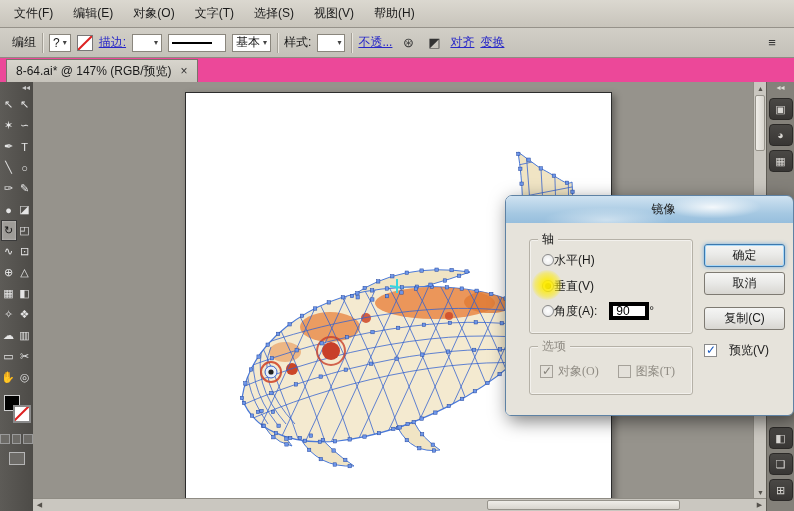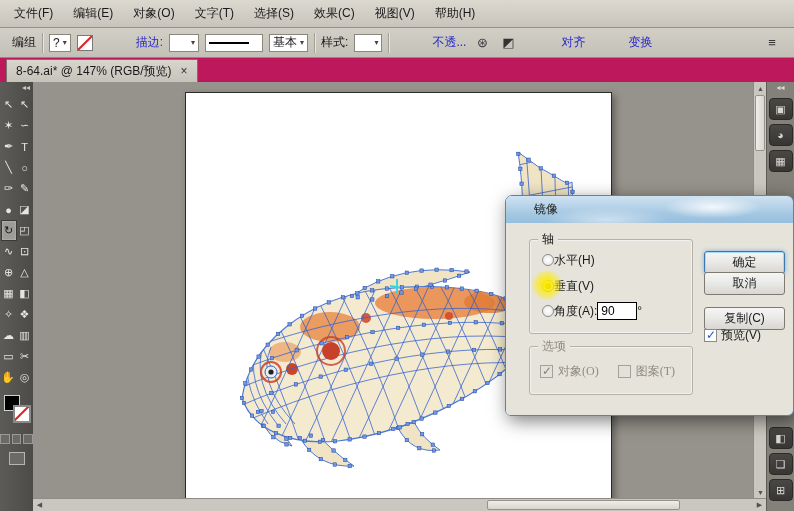--- a/index.html
+++ b/index.html
@@ -6,32 +6,32 @@
   .app{position:relative;width:794px;height:511px;overflow:hidden;background:#96938c;
        font-family:"Liberation Sans",sans-serif;font-size:12px;color:#1a1a1a;-webkit-user-select:none;}
   
   .menubar{position:absolute;top:0;left:0;right:0;height:28px;display:flex;align-items:center;
            background:linear-gradient(#dbd8d0,#c8c4bb);border-bottom:1px solid #96928a;padding-left:4px;box-sizing:border-box;}
   .menu-item{padding:5px 10px;white-space:nowrap;}
   
   .controlbar{position:absolute;top:28px;left:0;right:0;height:30px;display:flex;align-items:center;gap:6px;
               background:linear-gradient(#d2cfc7,#c3c0b8);border-bottom:1px solid #8f8b82;padding:0 12px;box-sizing:border-box;}
   .sep{width:1px;height:20px;background:#a39f96;box-shadow:1px 0 0 #e9e6df;flex:none;}
-  .link{color:#2727c8;white-space:nowrap;margin-left:37px;}
+  .link{color:#2727c8;text-decoration:underline;white-space:nowrap;}
   .dd{height:18px;background:#fff;border:1px solid #8a867d;display:flex;align-items:center;
       justify-content:space-between;padding:0 3px;box-sizing:border-box;flex:none;}
   .dd .arr{font-size:8px;color:#444;margin-left:3px;}
   .swatch-none{width:14px;height:14px;background:#fff;border:1px solid #777;position:relative;overflow:hidden;flex:none;}
   .swatch-none::after{content:"";position:absolute;left:-3px;right:-3px;top:6px;height:2px;background:#d22;transform:rotate(-45deg);}
   .line-preview{width:58px;height:18px;border:1px solid #8a867d;background:#fff;display:flex;align-items:center;padding:0 3px;box-sizing:border-box;flex:none;}
   .line-preview i{display:block;width:40px;height:2px;background:#000;}
   .icon-btn{width:20px;height:20px;display:flex;align-items:center;justify-content:center;color:#333;font-size:13px;flex:none;}
   .spacer{flex:1;}
   
-  .tabbar{position:absolute;top:58px;left:0;right:0;height:24px;background:#be185d;display:flex;align-items:flex-end;box-sizing:border-box;}
+  .tabbar{position:absolute;top:58px;left:0;right:0;height:24px;background:#ec4899;display:flex;align-items:flex-end;box-sizing:border-box;}
   .doc-tab{margin-left:6px;height:23px;background:linear-gradient(#d8d5cd,#c6c3bb);border:1px solid #77736a;border-bottom:none;
            display:flex;align-items:center;gap:9px;padding:0 9px;box-sizing:border-box;}
   .tab-close{color:#333;}
   
   .tools{position:absolute;left:0;top:82px;bottom:0;width:33px;background:linear-gradient(90deg,#5d5b57,#4d4b47);
          color:#e5e5e5;z-index:20;box-sizing:border-box;}
   .tools-header{height:12px;text-align:right;font-size:8px;line-height:12px;padding-right:3px;color:#c9c9c9;}
   .tool-grid{display:grid;grid-template-columns:16px 16px;justify-content:center;}
   .tool{height:21px;display:flex;align-items:center;justify-content:center;font-size:11px;}
   .tool.selected{background:#9e9c98;color:#111;box-shadow:inset 0 0 0 1px #3a3a3a,inset 0 0 3px #fff;}
@@ -66,57 +66,56 @@
   .panel-icon{width:22px;height:20px;margin:4px auto 0;background:linear-gradient(#4a4845,#383634);border:1px solid #2c2a28;
               border-radius:4px;color:#d8d6d2;display:flex;align-items:center;justify-content:center;font-size:11px;flex:none;}
   .strip-spacer{flex:1;}
   .strip-bottom{margin-bottom:10px;}
   
   .dialog{position:absolute;left:505px;top:195px;width:289px;height:221px;z-index:50;border:1px solid #5e82a4;
           border-radius:7px 7px 6px 6px;box-shadow:3px 5px 18px rgba(0,0,0,.5);box-sizing:border-box;}
   .dialog-titlebar{position:absolute;top:0;left:0;right:0;height:32px;border-radius:6px 6px 0 0;line-height:27px;padding-left:28px;box-sizing:border-box;
       background:radial-gradient(ellipse 70px 16px at 72% 35%,rgba(255,255,255,.85),rgba(255,255,255,0) 70%),
                  radial-gradient(ellipse 90px 18px at 35% 75%,rgba(255,255,255,.5),rgba(255,255,255,0) 70%),
-                 linear-gradient(#cfe2f1,#a5c8e2 55%,#8fb9da);}
+                 linear-gradient(#cfe2f1,#a5c8e2 55%,#8fb9da);text-align:center;}
   .dialog-body{position:absolute;top:27px;left:0;right:0;bottom:0;background:#e6e3db;border-radius:0 0 5px 5px;}
   .group{position:absolute;border:1px solid #b5b1a7;border-radius:3px;box-shadow:inset 0 0 0 1px rgba(255,255,255,.5);}
   .axis-group{left:23px;top:16px;width:162px;height:93px;}
   .options-group{left:23px;top:123px;width:162px;height:47px;font-family:Liberation Serif, serif;}
   .group-label{position:absolute;top:-8px;left:8px;background:#e6e3db;padding:0 4px;line-height:14px;}
   .disabled-text{color:#8f8b83;}
   .radio-row{position:absolute;left:12px;display:flex;align-items:center;height:16px;}
   .radio{width:12px;height:12px;border-radius:50%;background:radial-gradient(#fff,#e4e4e4);border:1px solid #8a8a8a;position:relative;flex:none;box-sizing:border-box;}
   .radio.selected::after{content:"";position:absolute;inset:2px;border-radius:50%;background:#1c1c1c;}
   .click-glow{position:absolute;left:-10px;top:-8px;width:30px;height:30px;border-radius:50%;pointer-events:none;z-index:2;
       background:radial-gradient(circle,rgba(255,236,0,.95) 15%,rgba(255,236,0,.45) 55%,rgba(255,236,0,0) 75%);}
-  .angle-input{width:40px;height:18px;border:1px solid #000000;background:#fff;font:12px "Liberation Sans",sans-serif;
-               padding:0 3px;box-sizing:border-box;margin-left:0;}
+  .angle-input{width:40px;height:18px;border:4px solid #000000;background:#fff;font:12px "Liberation Sans",sans-serif;
+               padding:0 3px;box-sizing:border-box;margin-left:12px;}
   .cb-row{position:absolute;left:10px;top:16px;display:flex;align-items:center;gap:5px;}
   .cb-gap{width:9px;}
   .checkbox{width:13px;height:13px;background:#fff;border:1px solid #8a8a8a;position:relative;flex:none;box-sizing:border-box;}
   .checkbox.checked::after{content:"✓";position:absolute;left:1px;top:-2px;font-size:12px;color:#1f5ec0;}
   .checkbox.disabled{background:#e4e1da;border-color:#a5a199;}
   .checkbox.disabled.checked::after{color:#87837b;}
   .btn{position:absolute;left:198px;width:81px;height:23px;display:flex;align-items:center;justify-content:center;
        background:linear-gradient(#f5f5f4,#eaeae8 45%,#d8d6d1);border:1px solid #7e7a72;border-radius:3px;box-sizing:border-box;}
-  .btn.default{border-color:#3c78ad;box-shadow:inset 0 0 0 1px #a8d8f8,0 0 4px rgba(90,160,220,.8);margin-top:7px;}
-  .preview-row{position:absolute;left:198px;top:104px;display:flex;align-items:center;gap:4px;}
+  .btn.default{border-color:#3c78ad;box-shadow:inset 0 0 0 1px #a8d8f8,0 0 4px rgba(90,160,220,.8);}
+  .preview-row{position:absolute;left:198px;top:119px;display:flex;align-items:center;gap:12px;}
 </style>
 </head>
 <body>
 
 <div class="app">
 
   <div class="menubar" id="menu-items">
       <div class="menu-item">文件(F)</div>
       <div class="menu-item">编辑(E)</div>
       <div class="menu-item">对象(O)</div>
       <div class="menu-item">文字(T)</div>
       <div class="menu-item">选择(S)</div>
-      <div class="menu-item">效果(C)</div>
       <div class="menu-item">视图(V)</div>
       <div class="menu-item">帮助(H)</div>
     </div>
 
   <div class="controlbar">
     <span>编组</span>
     <span class="sep"></span>
     <span class="dd">
         <span>?</span>
         <span class="arr">▾</span>

